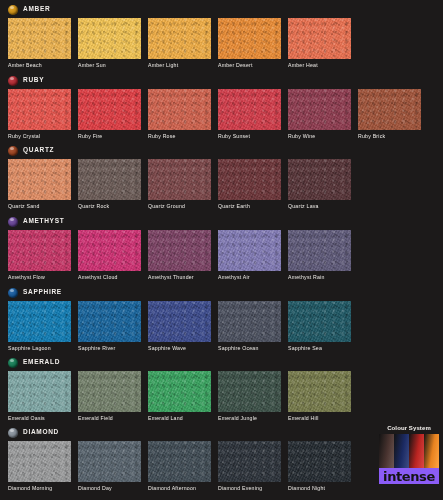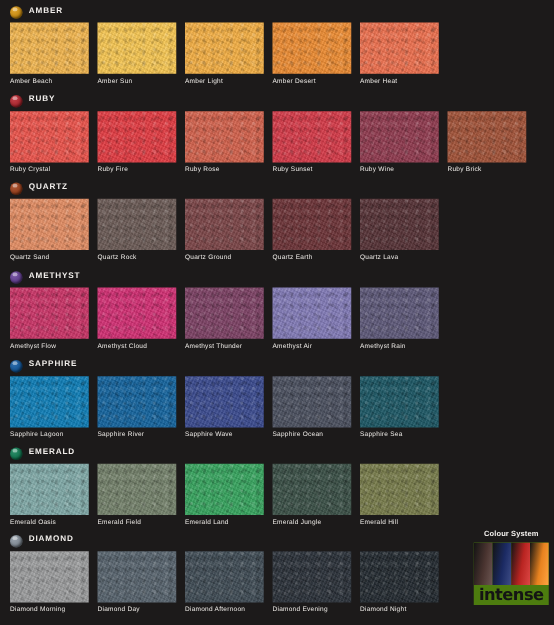--- a/index.html
+++ b/index.html
@@ -130,21 +130,21 @@
     text-align: center;
     letter-spacing: .1px;
     line-height: 1;
     margin-bottom: 3px;
     white-space: nowrap;
   }
   .brand-plate {
     position: relative;
     width: 60px;
     height: 50px;
-    background: #4d7c0f;
+    background: #8b5cf6;
     overflow: hidden;
   }
   .brand-stripes {
     position: absolute;
     left: 0; top: 0;
     width: 60px;
     height: 34px;
     display: flex;
   }
   .brand-stripes .stripe { flex: 1 1 0; height: 100%; }

